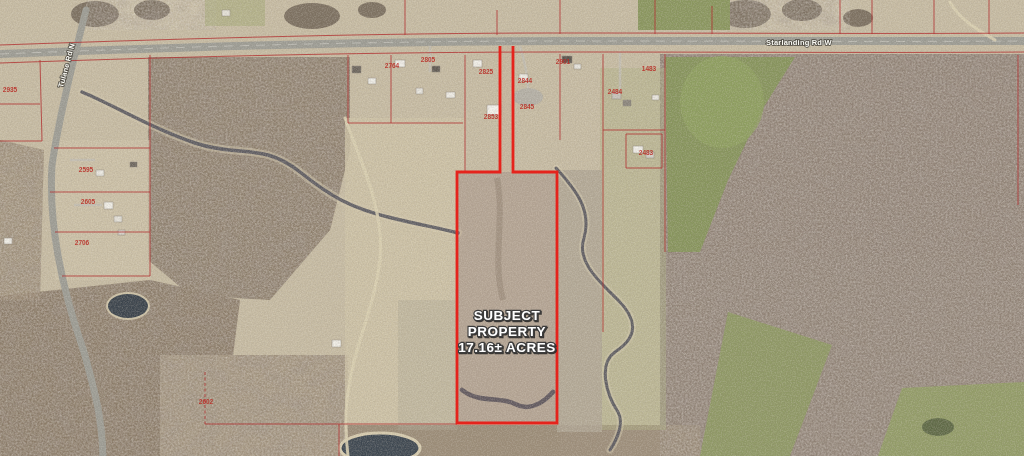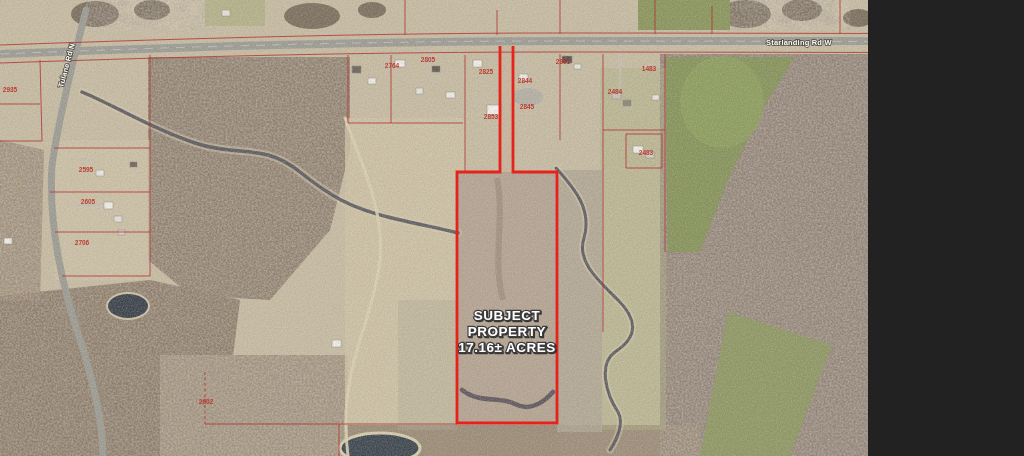--- a/index.html
+++ b/index.html
@@ -1,17 +1,17 @@
 <!DOCTYPE html>
 <html><head>
 <meta charset="utf-8">
 <style>
   html,body{margin:0;padding:0;background:#222;}
   .stage{
-    position:relative;width:868px;height:456px;overflow:hidden;
+    position:relative;width:1024px;height:456px;overflow:hidden;
     background:#f9a8d4;font-family:"Liberation Sans",sans-serif;
   }
   .stage svg{position:absolute;left:0;top:0;display:block;}
   .pline{stroke:#b23232;stroke-width:1;fill:none;opacity:.8;}
   .pline-dash{stroke:#b23232;stroke-width:1;fill:none;opacity:.8;stroke-dasharray:3 2.5;}
   .subject-outline{stroke:#e5231c;stroke-width:2.8;fill:rgba(230,40,30,0.03);stroke-linejoin:miter;}
   .road{stroke:#9d9d95;fill:none;stroke-linecap:round;}
   .road-dash{stroke:#e8e6de;stroke-width:.8;fill:none;opacity:.55;stroke-dasharray:9 7;}
   .creek{stroke:#4d4e58;fill:none;stroke-linecap:round;opacity:.85;}
   .creek-halo{stroke:#d6cbb0;fill:none;stroke-linecap:round;opacity:.5;}

